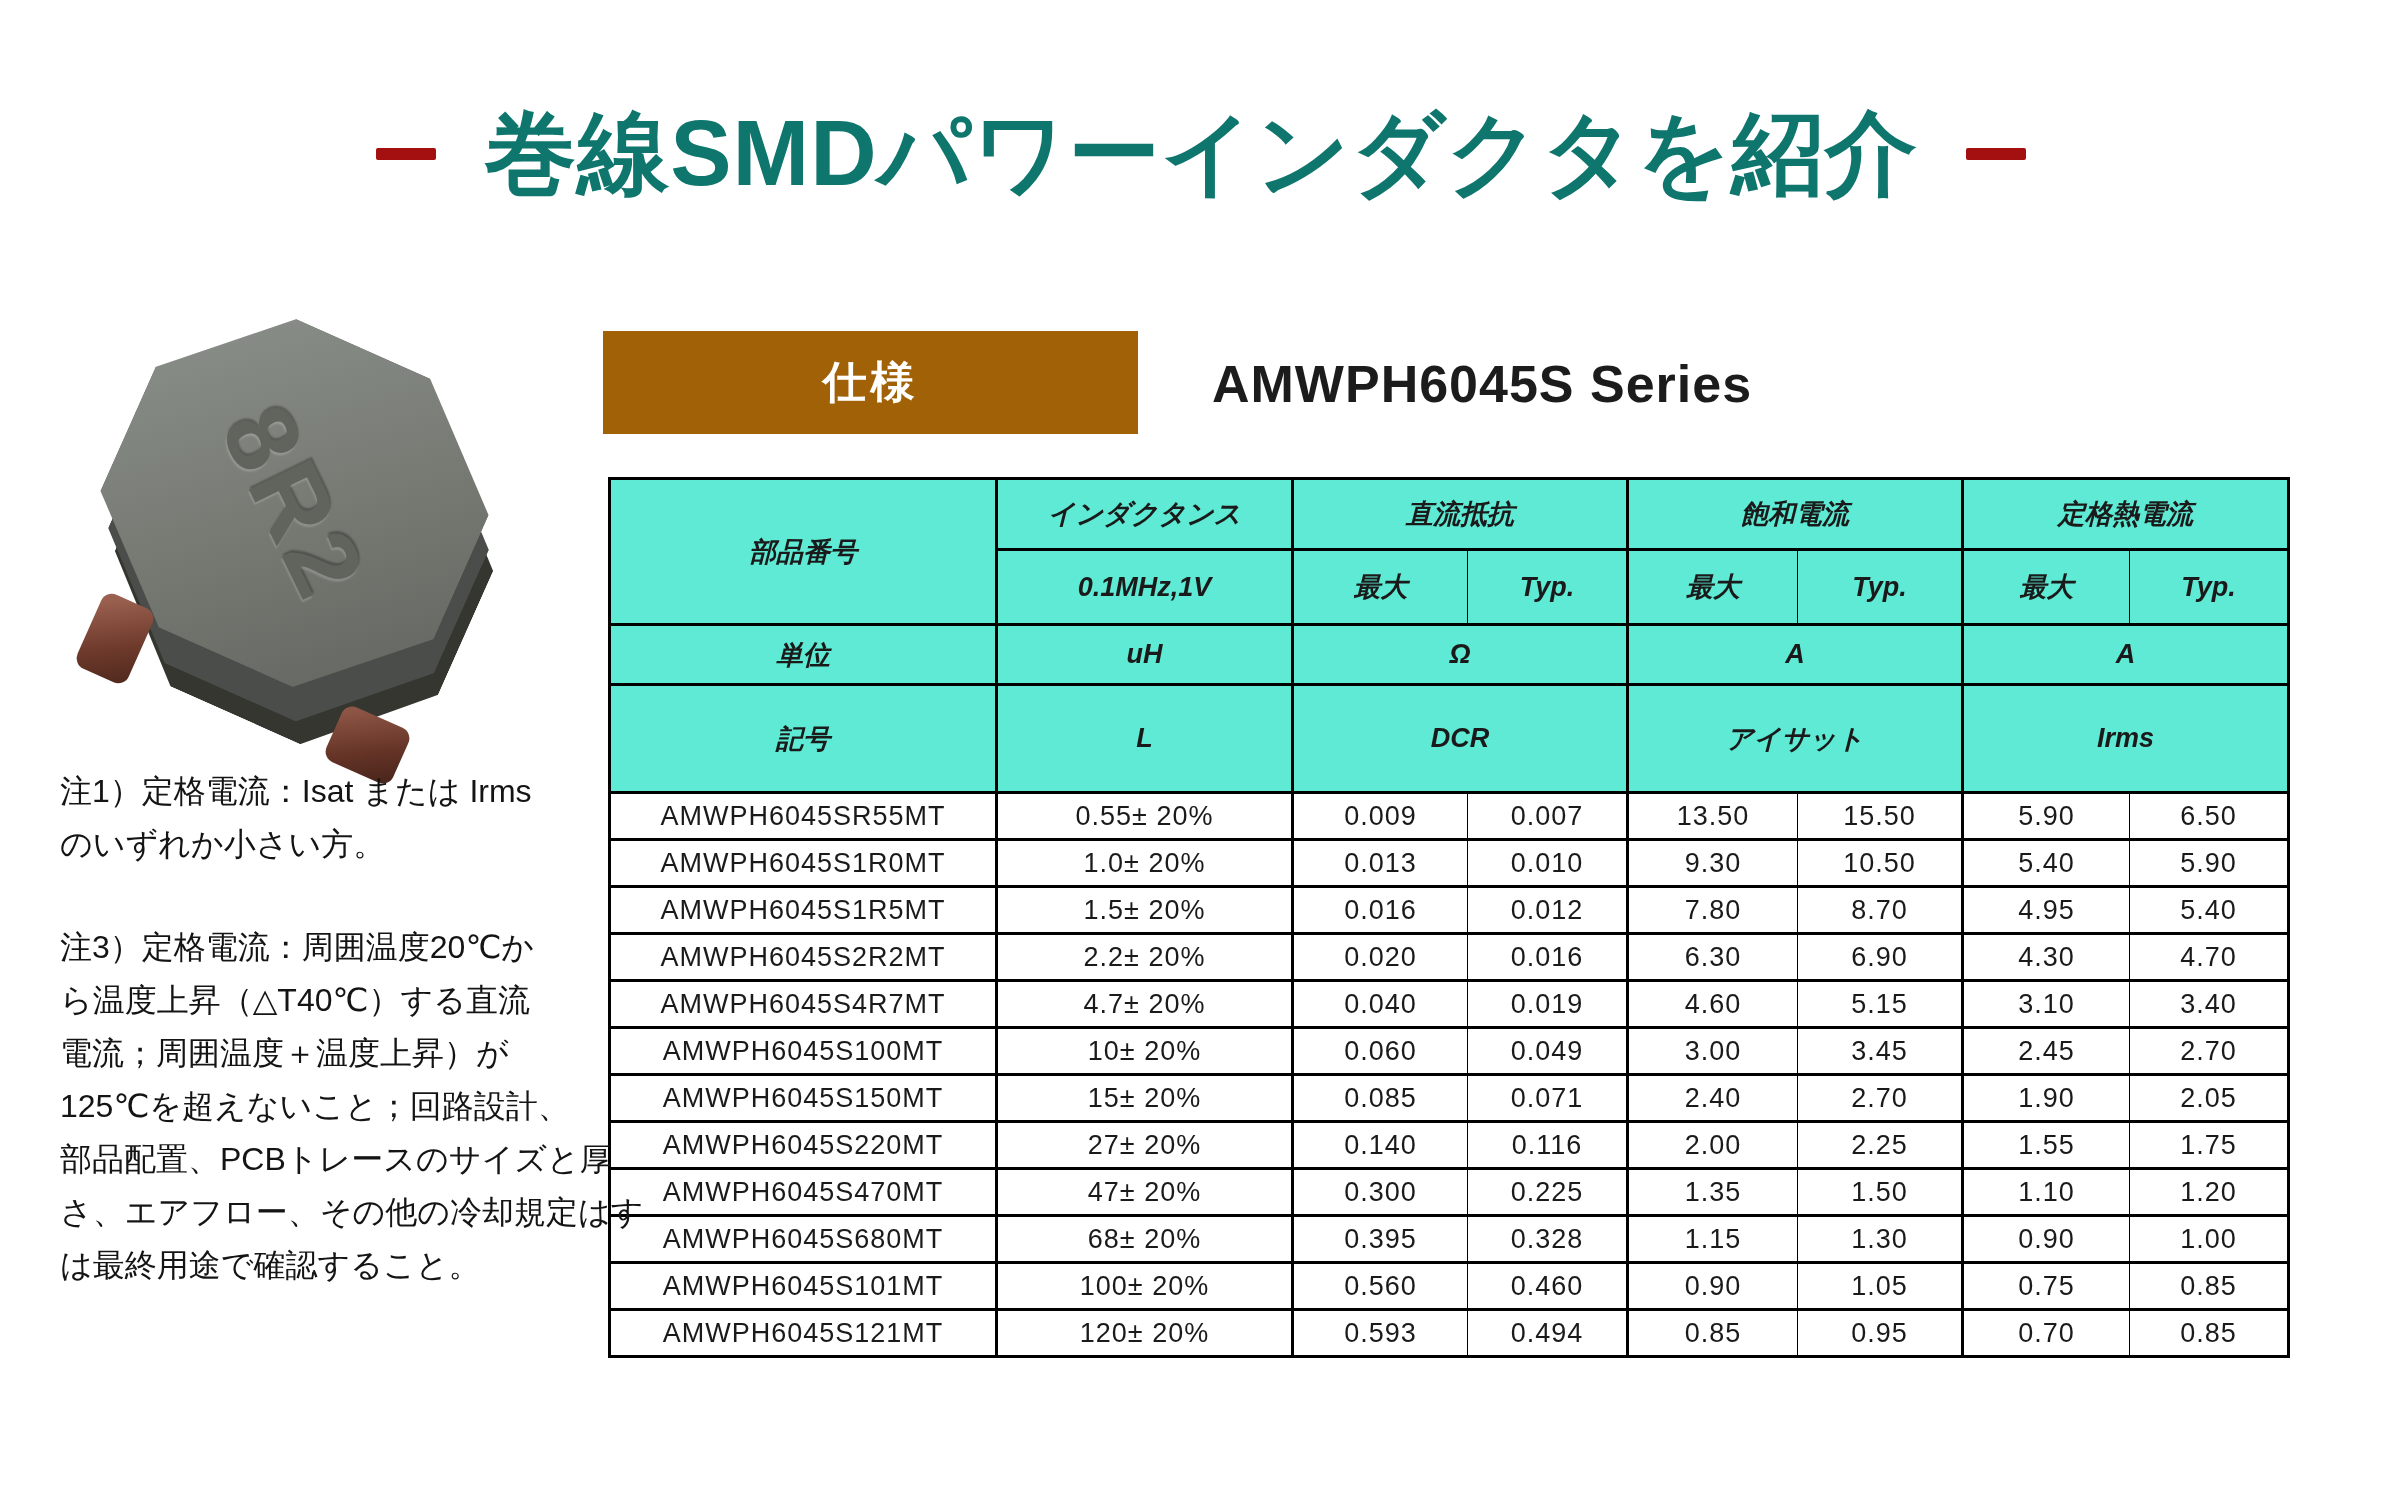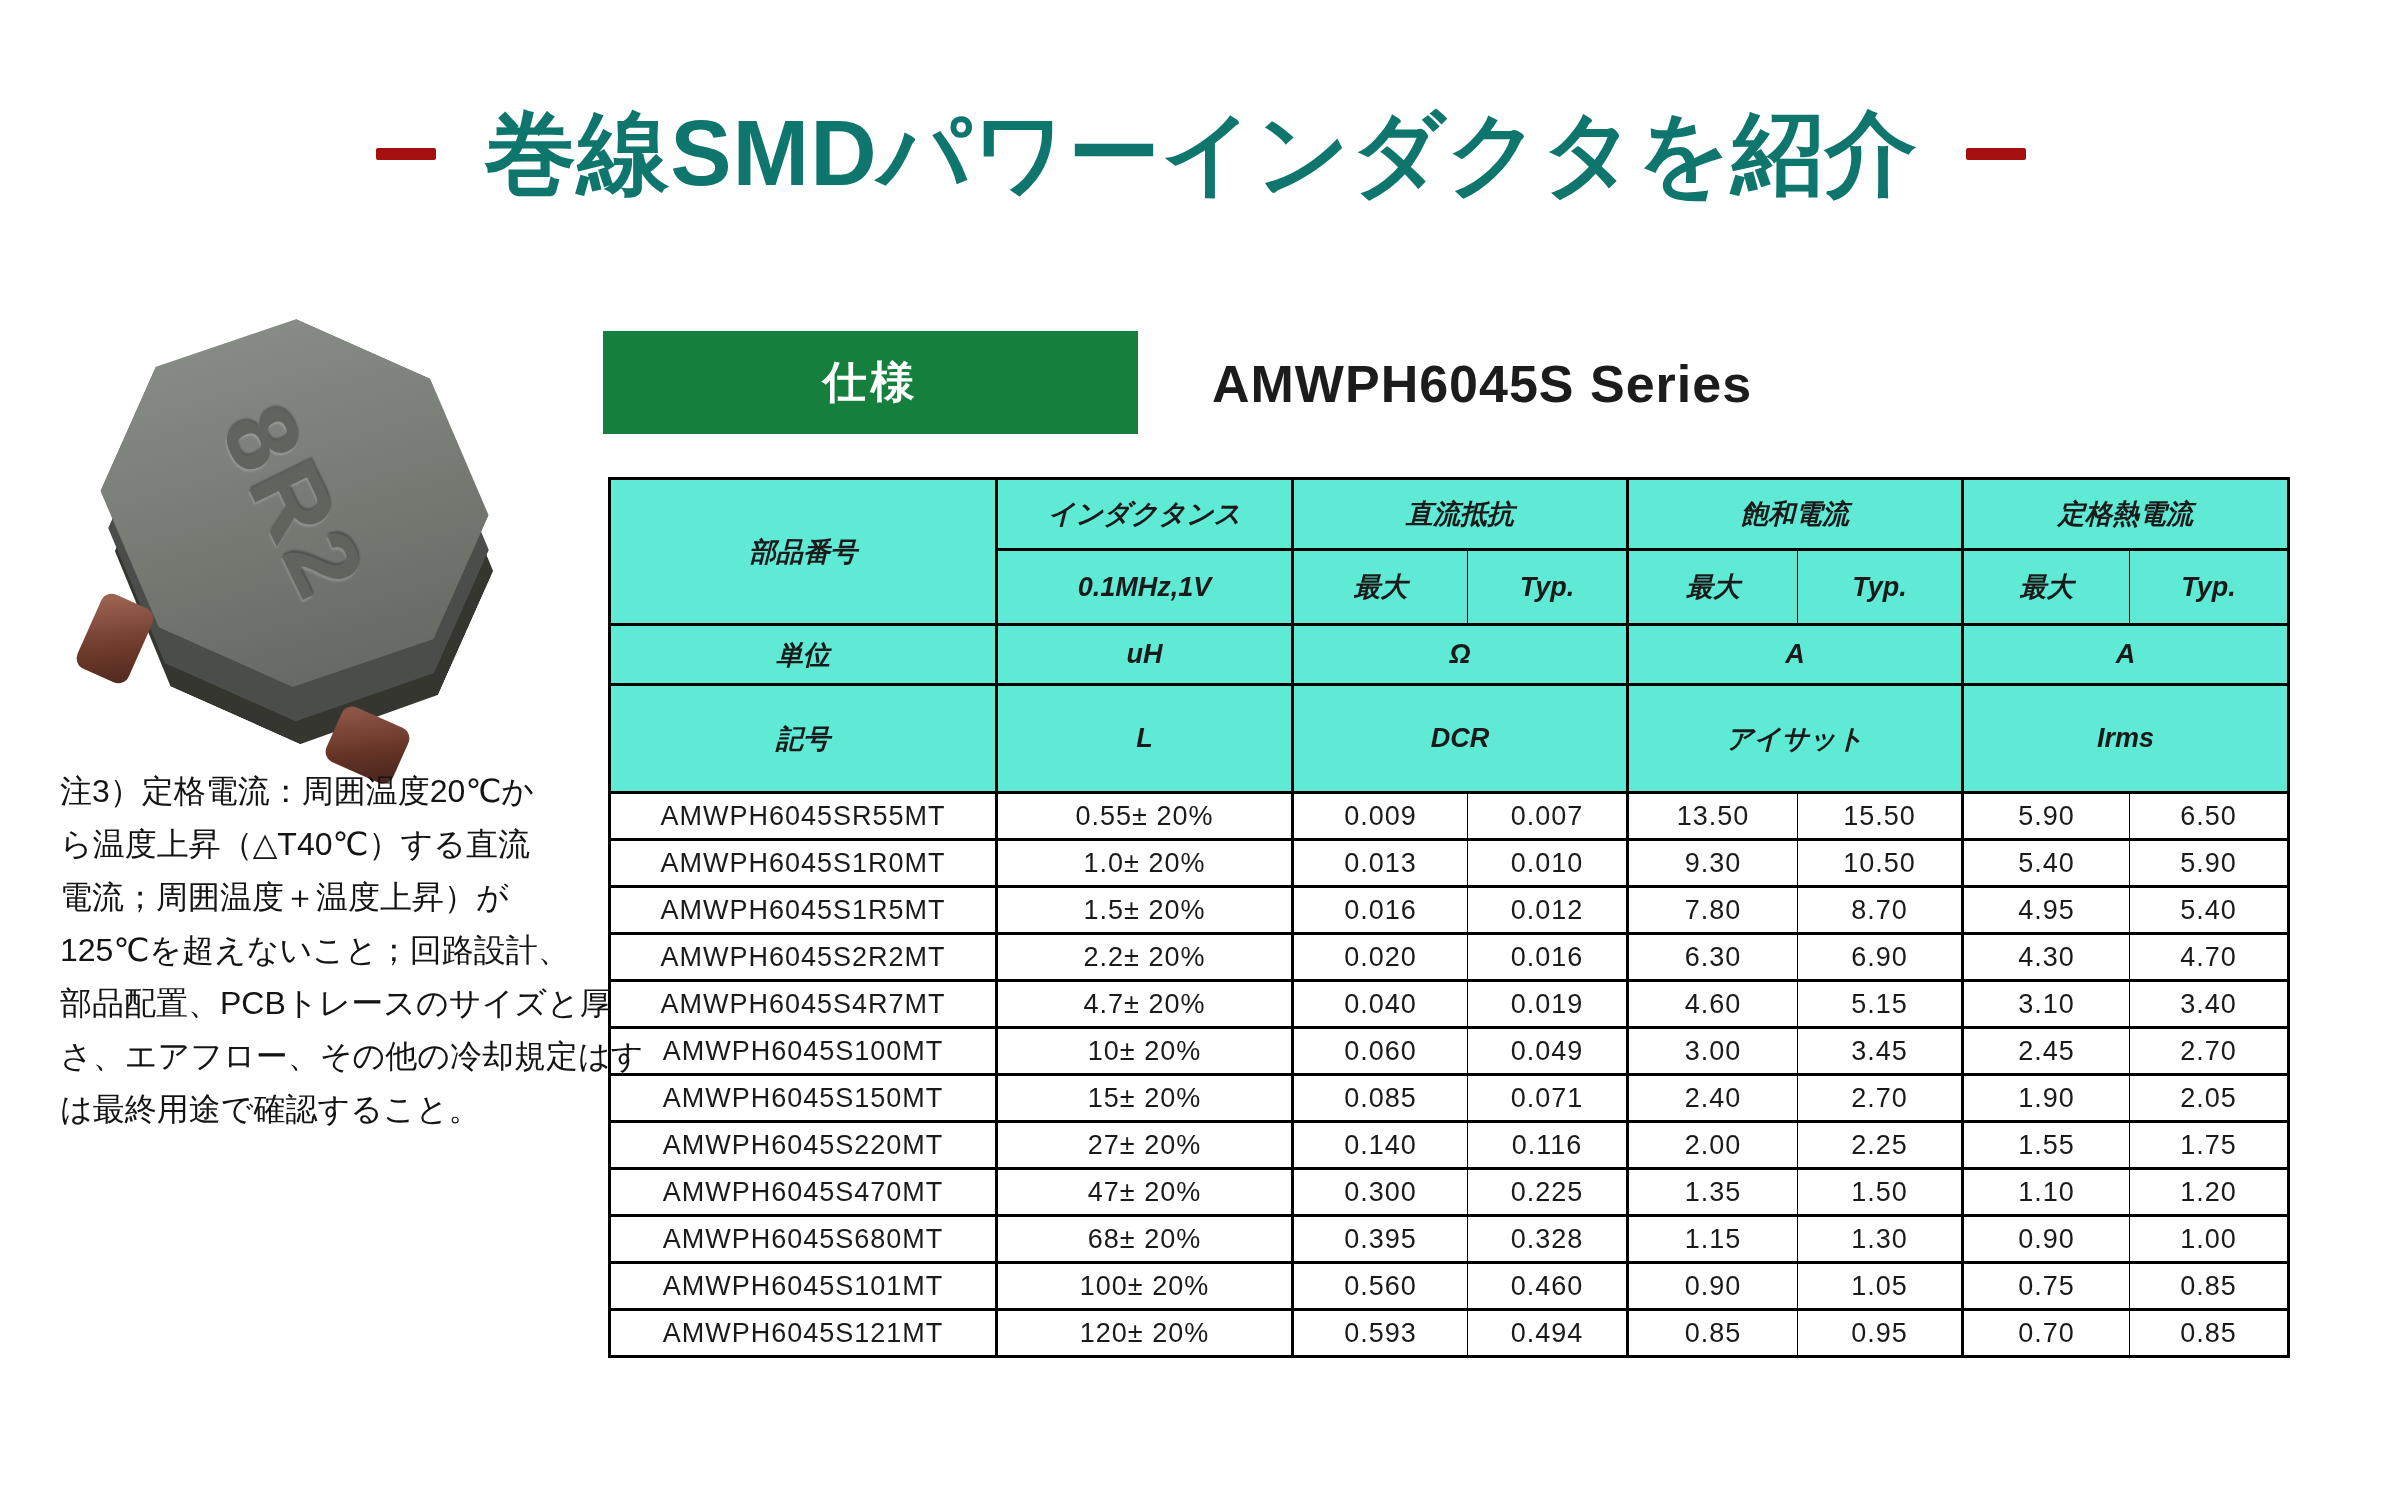--- a/index.html
+++ b/index.html
@@ -86,21 +86,21 @@
 <div class="photo">
   <div class="base2 oct"></div>
   <div class="base1 oct"></div>
   <div class="terminal-left"></div>
   <div class="terminal-bottom"></div>
   <div class="top-face oct">
     <span class="marking">8R2</span>
   </div>
 </div>
 
-<div class="spec-badge" style="background: #15803d;">
+<div class="spec-badge" style="background: #a16207;">
   <span>仕様</span>
 </div>
 <h2 class="series-title">AMWPH6045S Series</h2>
 
 <table class="spec-table">
   <colgroup>
     <col style="width:387px">
       <col style="width:296px">
     <col style="width:175px">
       <col style="width:160px">
@@ -260,20 +260,24 @@
         <td class="thin-r">0.85</td>
         <td class="thin-l">0.95</td>
         <td class="thin-r">0.70</td>
         <td class="thin-l">0.85</td>
       </tr>
     </tbody>
 </table>
 
 <div class="notes">
     <div class="note-block">
+      <div class="note-line">注1）定格電流：Isat または Irms</div>
+      <div class="note-line">のいずれか小さい方。</div>
+    </div>
+    <div class="note-block">
       <div class="note-line">注3）定格電流：周囲温度20℃か</div>
       <div class="note-line">ら温度上昇（△T40℃）する直流</div>
       <div class="note-line">電流；周囲温度＋温度上昇）が</div>
       <div class="note-line">125℃を超えないこと；回路設計、</div>
       <div class="note-line">部品配置、PCBトレースのサイズと厚</div>
       <div class="note-line">さ、エアフロー、その他の冷却規定はす</div>
       <div class="note-line">は最終用途で確認すること。</div>
     </div>
   </div>
 

